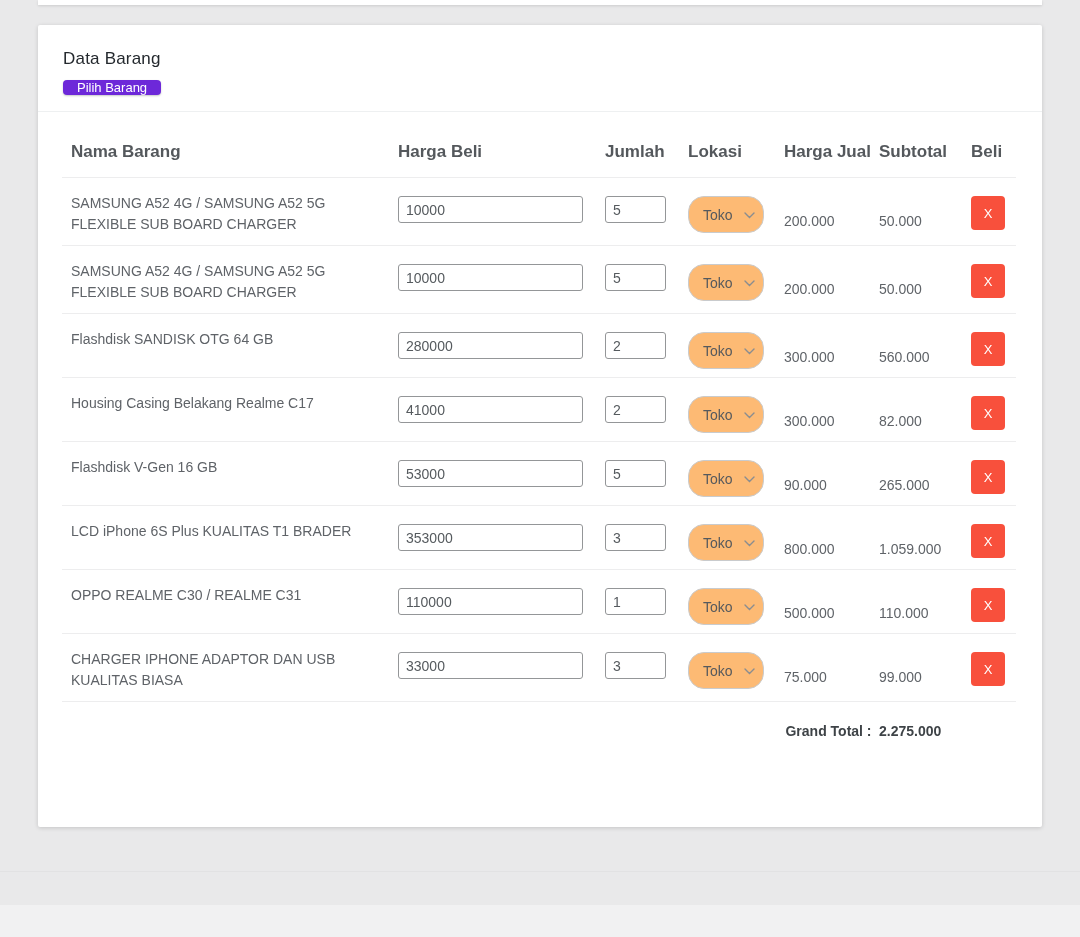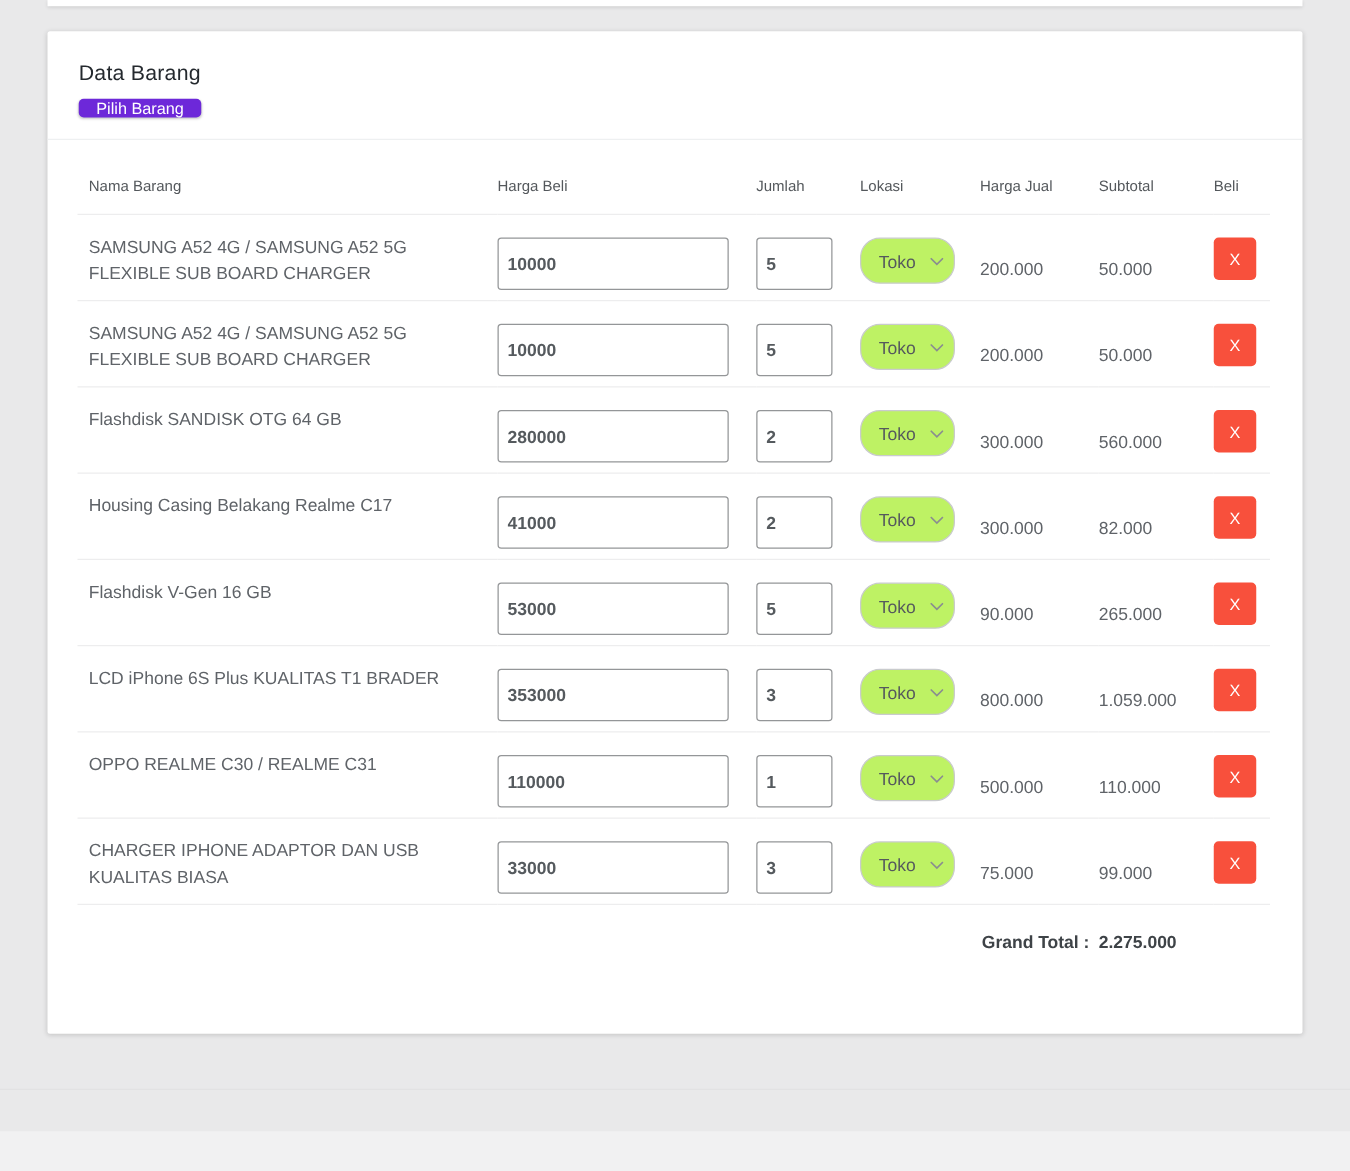--- a/index.html
+++ b/index.html
@@ -51,60 +51,59 @@
   col.c2 { width: 207px; }
   col.c3 { width: 83px; }
   col.c4 { width: 96px; }
   col.c5 { width: 95px; }
   col.c6 { width: 92px; }
   col.c7 { width: 45px; }
 
   thead th {
     text-align: left;
     vertical-align: bottom;
-    font-size: 12px;
-    font-weight: 400;
+    font-size: 17px;
+    font-weight: 700;
     color: #54585c;
     padding: 30px 6px 15px 0;
   }
   thead th.h-nama { padding-left: 9px; }
 
   tbody tr, tfoot tr { border-top: 1px solid #ededee; }
 
   td {
     vertical-align: top;
     font-size: 14px;
     color: #5f6368;
     padding: 17px 6px 8px 0;
   }
   td.c-nama { padding-left: 9px; padding-top: 15px; line-height: 21px; padding-bottom: 10px; }
   td.c-jual, td.c-sub { padding-top: 35px; }
 
   .inp {
     font-family: "Liberation Sans", sans-serif;
     font-size: 14px;
     color: #555a5e;
-    height: 42px;
+    height: 27px;
     border: 1px solid #949698;
     border-radius: 3px;
     padding: 2px 7px;
     background: #fff;
     margin-top: 1px;
-    font-weight: bold;
   }
   .inp-beli { width: 185px; }
   .inp-jumlah { width: 61px; }
 
   .select-wrap { position: relative; display: inline-block; margin-top: 1px; }
   .select-wrap select {
     -webkit-appearance: none; -moz-appearance: none; appearance: none;
     width: 76px; height: 37px;
     border: 1px solid #c9cbcd;
     border-radius: 16px;
-    background: #bef264;
+    background: #fdba74;
     font-family: "Liberation Sans", sans-serif;
     font-size: 14px;
     color: #55595d;
     padding: 0 26px 0 14px;
     overflow: hidden;
   }
   .select-wrap .chev {
     position: absolute; right: 9px; top: 16px;
     pointer-events: none;
   }

